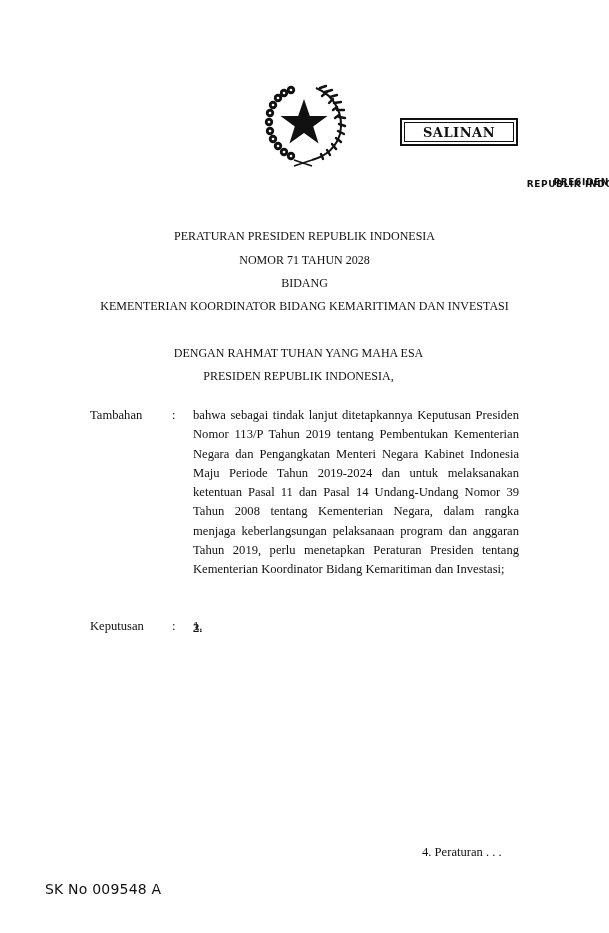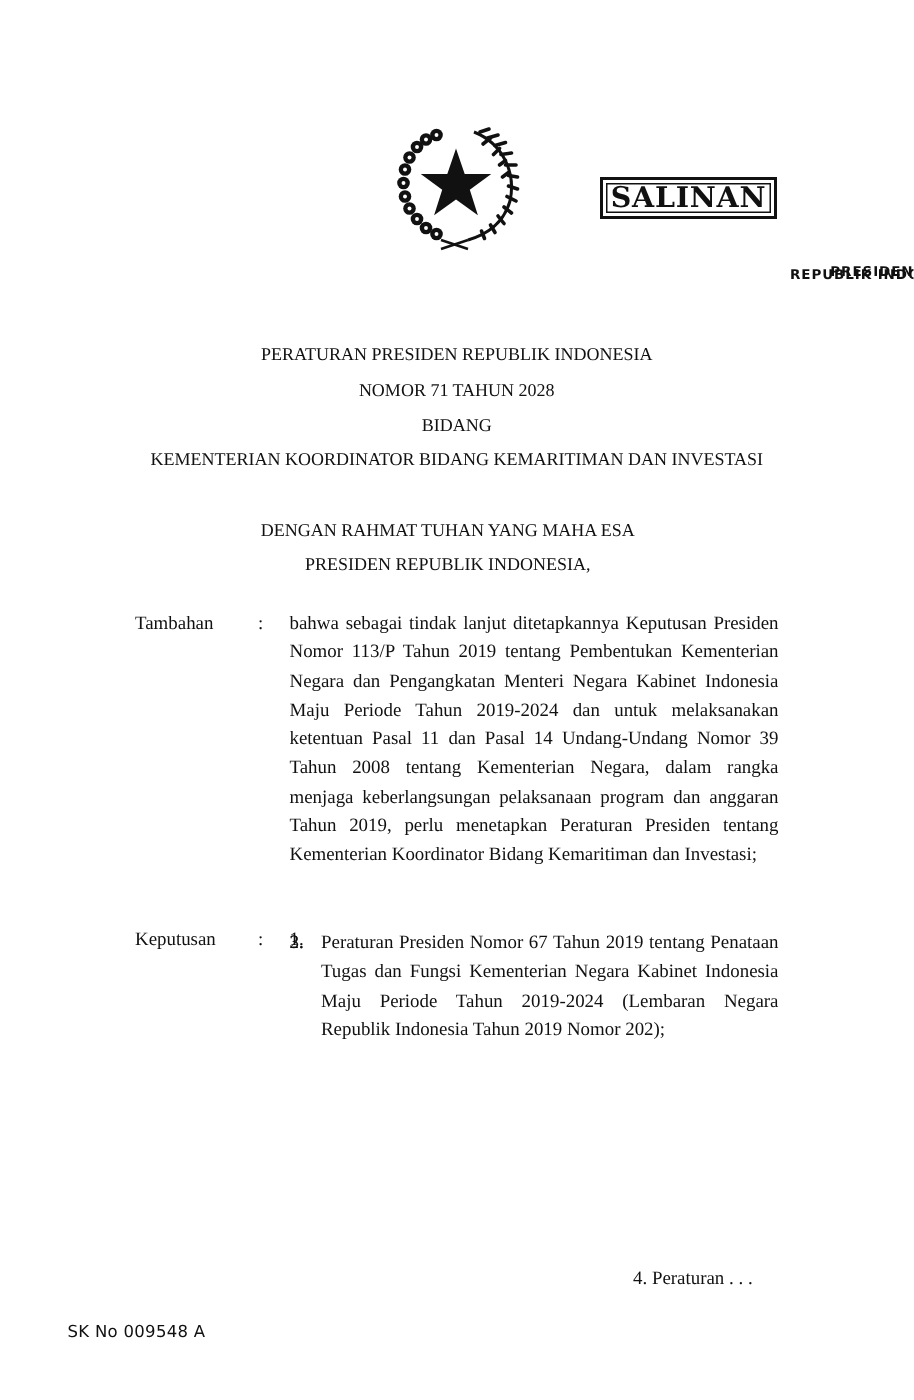--- a/index.html
+++ b/index.html
@@ -5,35 +5,35 @@
     html, body { margin: 0; padding: 0; background: #ffffff; }
     body { width: 609px; height: 933px; position: relative; overflow: hidden; color: #111; }
 
     .emblem { position: absolute; left: 254px; top: 82px; width: 98px; height: 86px; }
     .salinan-box {
       position: absolute; left: 400px; top: 118px; width: 118px; height: 28px;
       border: 2px solid #111; box-sizing: border-box;
       display: flex; align-items: center; justify-content: center;
     }
     .salinan-box::after { content: ""; position: absolute; inset: 2px; border: 1px solid #111; }
-    .salinan-text { font-family: "DejaVu Serif", "Liberation Serif", serif; font-weight: bold; font-size: 19px; letter-spacing: 0.5px; }
+    .salinan-text { font-family: "DejaVu Serif", "Liberation Serif", serif; font-weight: bold; font-size: 13px; letter-spacing: 0.5px; }
 
     .presiden-label { position: absolute; left: 0; width: 609px; text-align: right; font-family: "DejaVu Sans", "Liberation Sans", sans-serif; font-weight: bold; font-size: 9px; letter-spacing: 0.6px; }
 
     .center-line { position: absolute; left: 0; width: 609px; text-align: center; font-family: "Liberation Serif", "DejaVu Serif", serif; font-size: 12px; white-space: nowrap; }
 
     .body-text { font-family: "Liberation Serif", "DejaVu Serif", serif; font-size: 12.6px; line-height: 19.3px; }
     .label { position: absolute; left: 90px; }
     .colon { position: absolute; left: 172px; }
     .para { position: absolute; left: 193px; width: 326px; text-align: justify; text-align-last: left; }
     .list { position: absolute; left: 193px; width: 326px; margin: 0; padding: 0; list-style: none; }
     .list li { position: relative; padding-left: 21px; text-align: justify; text-align-last: left; margin-bottom: 0; }
     .list .num { position: absolute; left: 0; top: 0; }
     .continue { position: absolute; left: 422px; top: 845px; font-family: Liberation Serif, serif; font-size: 12.6px; }
-    .sk { position: absolute; left: 45px; top: 881px; font-family: "DejaVu Sans", "Liberation Sans", sans-serif; font-size: 11px; letter-spacing: 0.2px; }
+    .sk { position: absolute; left: 45px; top: 881px; font-family: "DejaVu Sans", "Liberation Sans", sans-serif; font-size: 14px; letter-spacing: 0.2px; }
   </style>
 </head>
 <body>
 
 <div class="emblem">
   <svg width="98" height="86" viewBox="0 0 98 86">
 
     <g fill="#111">
       <circle cx="37" cy="8" r="4.2"></circle>
       <circle cx="30" cy="11" r="4.2"></circle>
@@ -113,19 +113,18 @@
   <span class="colon" style="top:617px;">:</span>
   <ol class="list" style="top:617px;">
     <li>
       <span class="num">1.</span>
     </li>
     <li style="margin-top:2px;">
       <span class="num">2.</span>
     </li>
     <li style="margin-top:2px;">
       <span class="num">3.</span>
-      <span>Peraturan Presiden Nomor 67 Tahun 2019 tentang Penataan Tugas dan Fungsi Kementerian Negara Kabinet Indonesia Maju Periode Tahun 2019-2024 (Lembaran Negara Republik Indonesia Tahun 2019 Nomor 202);</span>
     </li>
   </ol>
 </div>
 
 <div class="continue">4. Peraturan . . .</div>
 <div class="sk">SK No 009548 A</div>
 
 </body></html>

